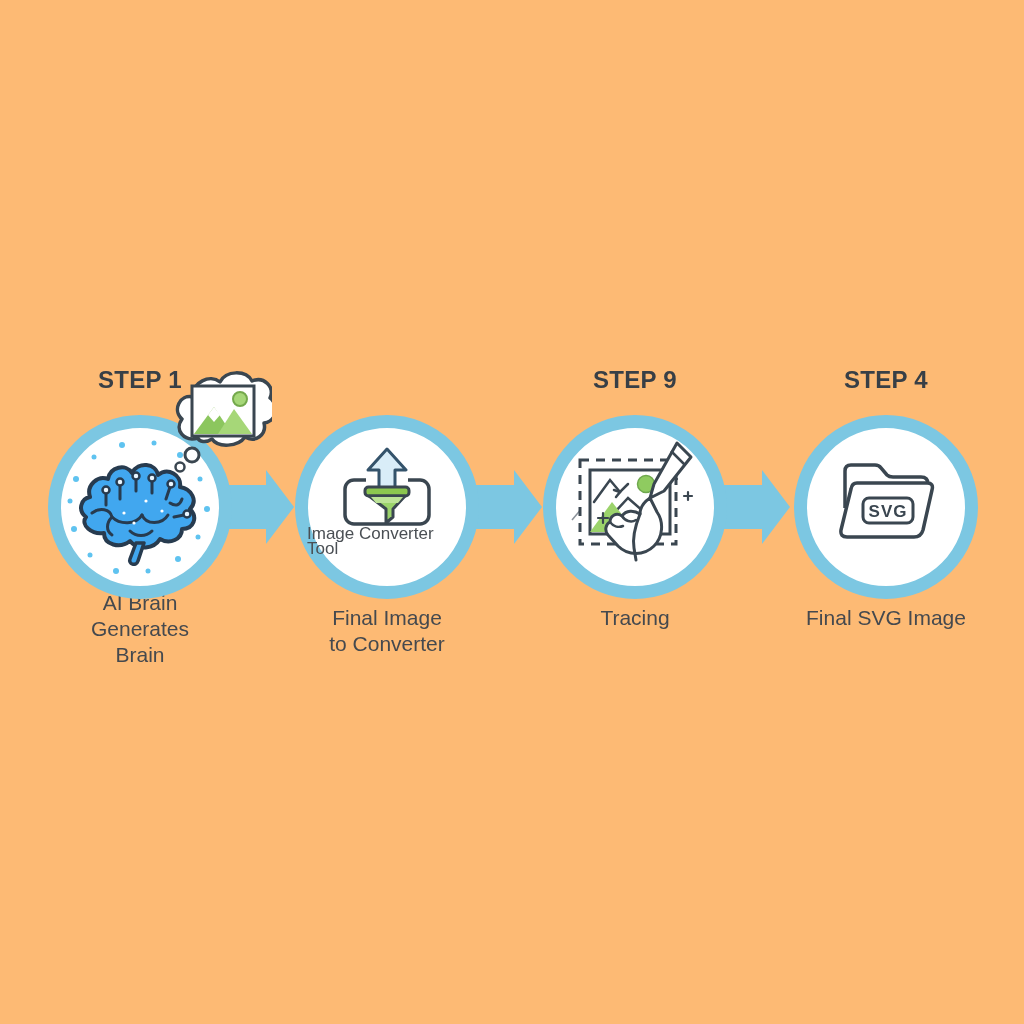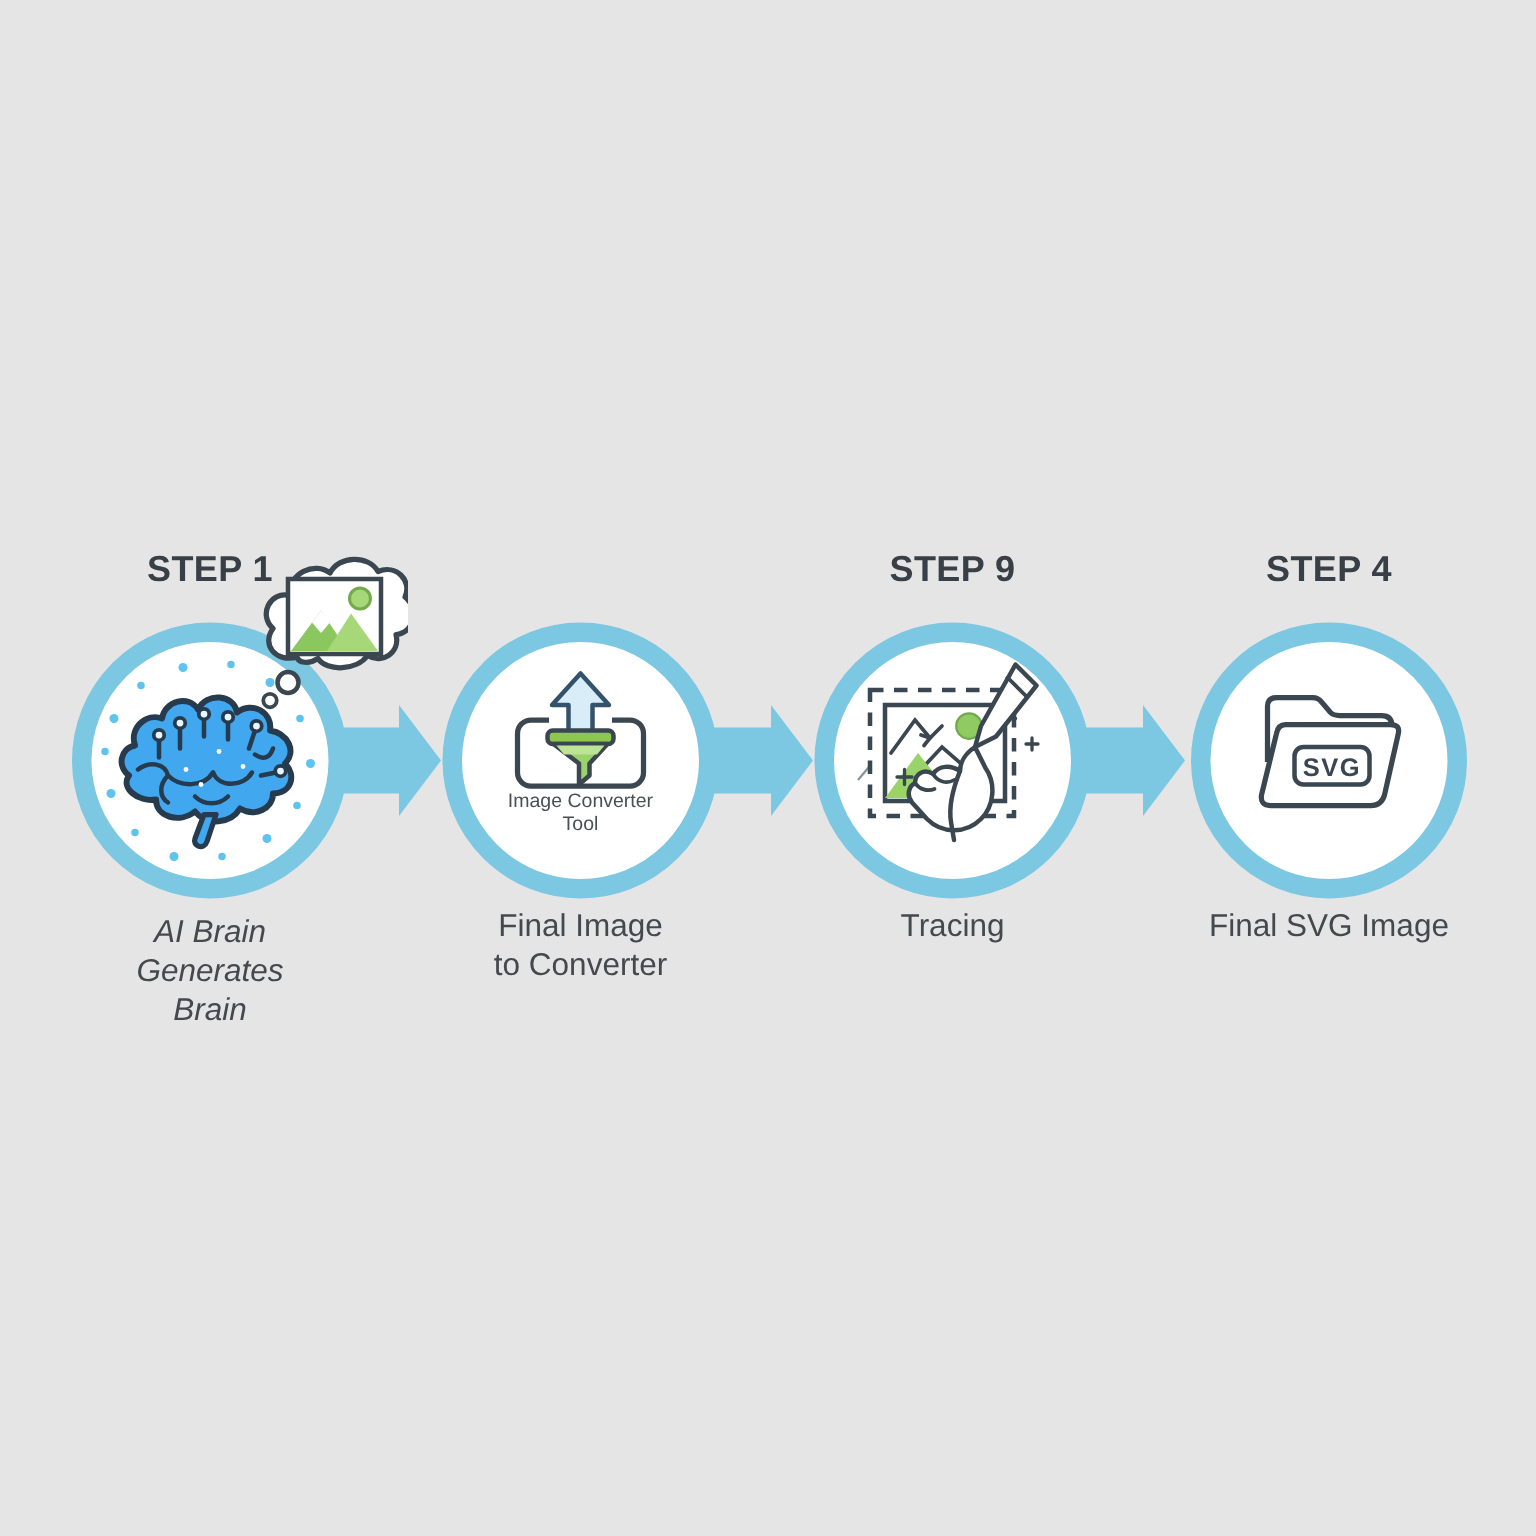--- a/index.html
+++ b/index.html
@@ -5,21 +5,21 @@
   html, body {
     margin: 0;
     padding: 0;
     background: #ffffff;
     font-family: "Liberation Sans", sans-serif;
   }
   #canvas {
     position: relative;
     width: 1024px;
     height: 1024px;
-    background: #e5e5e5;
+    background: #fdba74;
     overflow: hidden;
   }
   .step {
     position: absolute;
     top: 358px;
     width: 220px;
     height: 340px;
   }
   .step-title {
     position: absolute;
@@ -47,37 +47,37 @@
   .step-caption {
     position: absolute;
     top: 247px;
     left: -10px;
     width: 240px;
     text-align: center;
     font-size: 21px;
     line-height: 26px;
     color: #45494e;
   }
-  .step-caption.three-line { top: 251px; font-style: italic; }
+  .step-caption.three-line { top: 232px; }
   .icon-svg { position: absolute; z-index: 2; }
   .bubble-svg { position: absolute; z-index: 3; }
   .flow-arrow {
     position: absolute;
     top: 470px;
     width: 66px;
     height: 74px;
     z-index: 0;
   }
   .converter-label {
     position: absolute;
     left: 30px;
     top: 168px;
     width: 160px;
-    text-align: center;
-    font-size: 13px;
+    text-align: left;
+    font-size: 17px;
     line-height: 15px;
     color: #4a4f54;
     z-index: 2;
   }
 </style>
 </head>
 <body>
 
 <div id="canvas">
 

